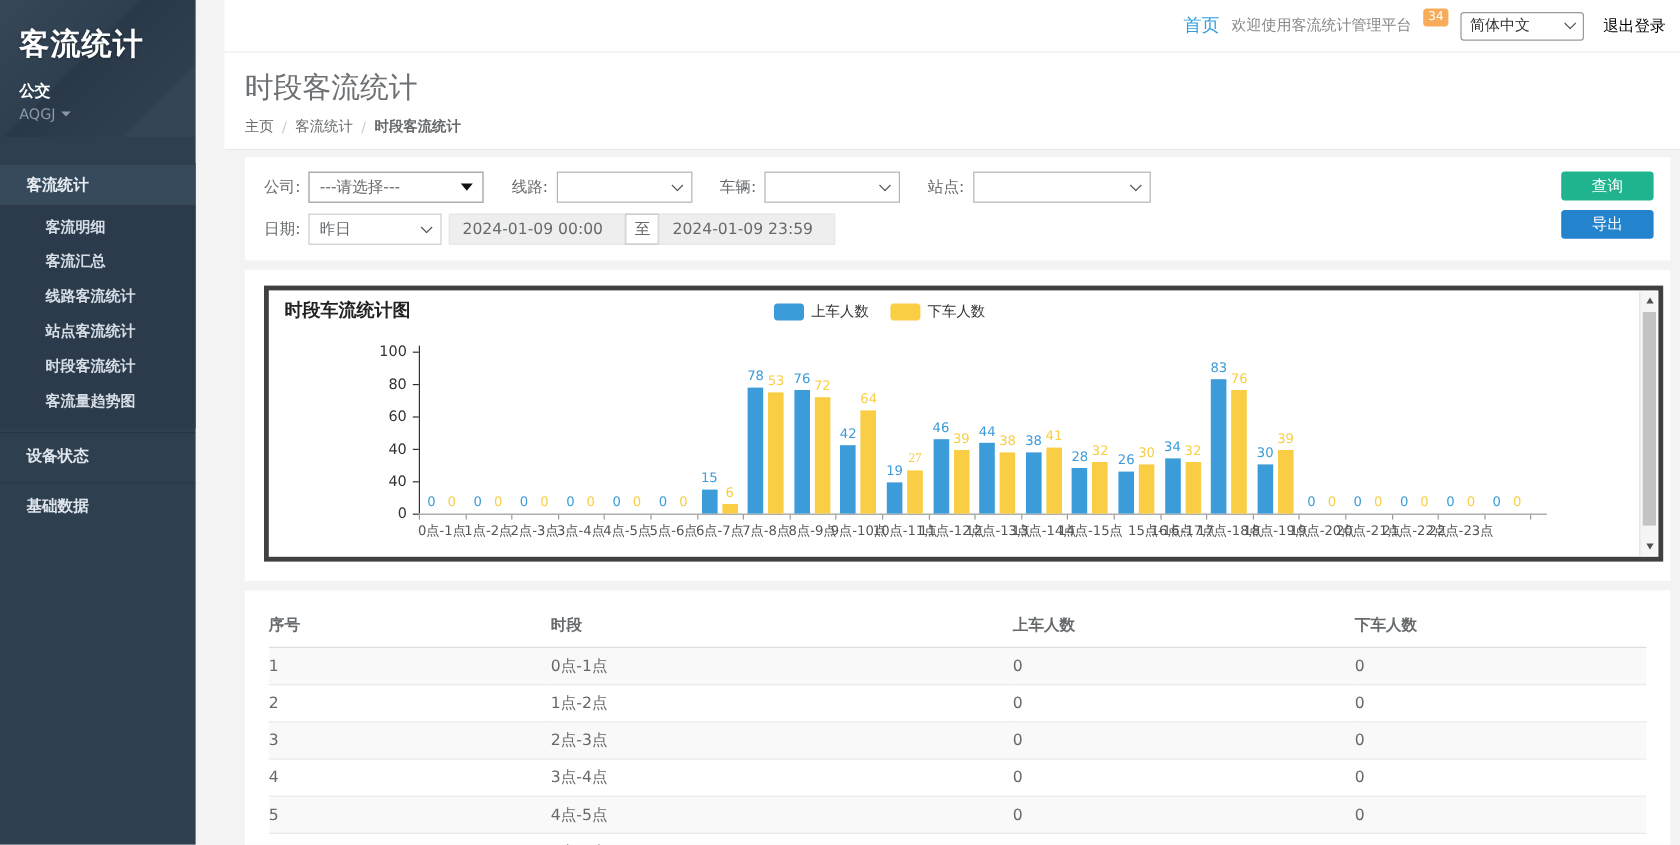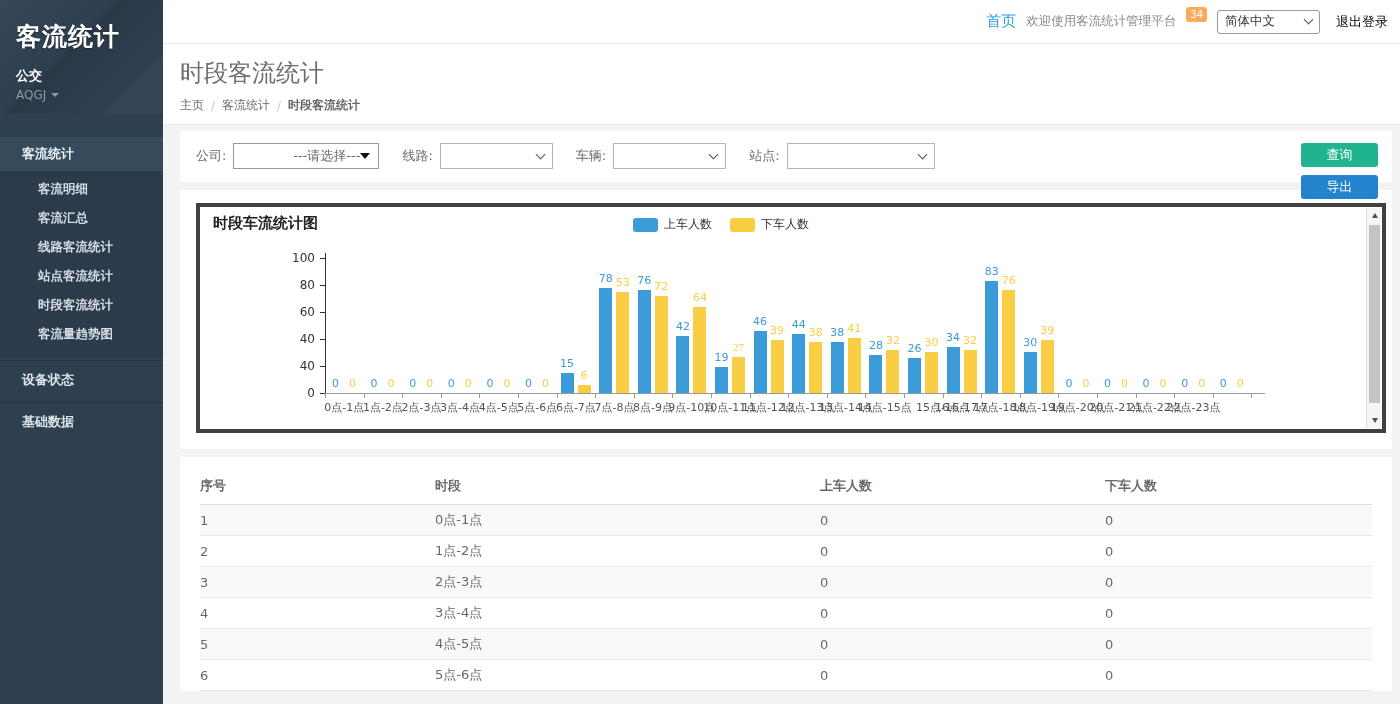--- a/index.html
+++ b/index.html
@@ -16,42 +16,42 @@
   .org { color:#ffffff; font-size:13px; font-weight:bold; margin-top:14px; }
   .user { color:#8b98a7; font-size:12px; margin-top:3px; display:flex; align-items:center; gap:5px; cursor:pointer; }
   .caret-down { width:0; height:0; border-left:4px solid transparent; border-right:4px solid transparent; border-top:4px solid #8b98a7; display:inline-block; }
   .menu { margin-top:22px; }
   .menu-parent { background:#364a5c; color:#e9eef4; font-size:13px; font-weight:bold; padding:8px 0 8px 22px; cursor:pointer; border-top:1px solid rgba(0,0,0,.18); }
   .submenu { background:#2b3b4b; padding:4px 0 8px 0; }
   .submenu-item { color:#d6dde6; font-size:12.5px; font-weight:bold; padding:6px 0 6px 38px; cursor:pointer; white-space:nowrap; }
   .menu-top { color:#dfe5ec; font-size:13px; font-weight:bold; padding:10px 0 10px 22px; cursor:pointer; border-top:1px solid rgba(0,0,0,.14); margin-top:3px; }
 
   
-  .main { position:absolute; left:163px; top:0; width:1237px; height:704px; }
+  .main { position:absolute; left:163px; top:0; width:1237px; height:704px;padding-left:24px; }
 
   .topbar { height:44px; background:#fff; border-bottom:1px solid #e7eaec; display:flex; align-items:center; justify-content:flex-end; padding-right:12px; gap:10px; }
   .home-link { color:#2e9fdf; font-size:15px; cursor:pointer; }
   .welcome { color:#888; font-size:12.5px; }
   .badge { background:#f8ac59; color:#fff; font-size:10px; border-radius:3px; padding:2px 4px; position:relative; top:-7px; }
   .lang-select { width:103px; height:24px; border:1px solid #9a9a9a; border-radius:3px; background:#fff; display:flex; align-items:center; justify-content:space-between; padding:0 7px; font-size:12.5px; color:#333; cursor:pointer; }
   .logout { color:#000000; font-size:13px; cursor:pointer; margin-left:6px; white-space:nowrap; }
 
   .page-heading { background:#fff; border-bottom:1px solid #e7eaec; padding:13px 0 12px 17px; height:81px; }
   .page-title { color:#6d7073; font-size:24px; font-weight:400; }
   .breadcrumb { margin-top:8px; font-size:12px; color:#676a6c; display:flex; gap:7px; align-items:center; }
   .crumb { cursor:pointer; }
   .crumb-sep { color:#ccc; }
   .crumb-active { font-weight:bold; color:#676a6c; }
 
   
   .filter-panel { margin:6px 8px 8px 17px; background:#fff; padding:12px 14px 13px 16px; position:relative; }
   .frow { display:flex; align-items:center; font-size:13px; color:#676a6c; }
   .frow + .frow { margin-top:9px; }
   .flabel { margin-right:7px; white-space:nowrap; }
-  .sel { height:26px; border:1px solid #b5b5b5; background:#fff; display:flex; align-items:center; justify-content:flex-end; padding:0 8px; cursor:pointer; color:#676a6c; }
+  .sel { height:26px; border:1px solid #b5b5b5; background:#fff; display:flex; align-items:center; justify-content:space-between; padding:0 8px; cursor:pointer; color:#676a6c; }
   .sel-company { width:146px; margin-right:23px; border-color:#999; }
   .sel-line, .sel-vehicle { width:113px; margin-right:23px; }
   .sel-station { width:148px; }
   .sel-date { width:111px; margin-right:6px; border-color:#ccc; }
   .tri-down { width:0; height:0; border-left:5px solid transparent; border-right:5px solid transparent; border-top:6px solid #111; }
   .chev { width:7px; height:7px; border-right:1.6px solid #555; border-bottom:1.6px solid #555; transform:rotate(45deg); margin-top:-4px; }
   .date-input { width:147px; height:26px; background:#eee; border:1px solid #e5e6e7; color:#676a6c; font-size:13px; padding:0 10px; font-family:inherit; }
   .to-addon { width:28px; height:26px; border:1px solid #ccc; border-left:none; border-right:none; background:#fff; display:flex; align-items:center; justify-content:center; font-size:13px; outline:1px solid #ccc; outline-offset:-1px; }
   .btn { position:absolute; right:14px; width:77px; height:24px; border:none; border-radius:3px; color:#fff; font-size:13px; cursor:pointer; font-family:inherit; }
   .btn-search { top:12px; background:#1fb48e; }
@@ -157,20 +157,30 @@
         <span class="flabel">车辆:</span>
         <div class="sel sel-vehicle">
           <span></span>
           <span class="chev"></span>
         </div>
         <span class="flabel">站点:</span>
         <div class="sel sel-station">
           <span></span>
           <span class="chev"></span>
         </div>
+      </div>
+      <div class="frow">
+        <span class="flabel">日期:</span>
+        <div class="sel sel-date">
+          <span>昨日</span>
+          <span class="chev"></span>
+        </div>
+        <input class="date-input" readonly="" value="2024-01-09 00:00" style="">
+        <div class="to-addon">至</div>
+        <input class="date-input" readonly="" value="2024-01-09 23:59" style="">
       </div>
       <button class="btn btn-search">查询</button>
       <button class="btn btn-export">导出</button>
     </div>
 
     <div class="chart-panel">
       <div class="chart-box" id="chart-box">
         <div class="chart-title">时段车流统计图</div>
         <div class="legend" id="legend">
             <span class="legend-item">

